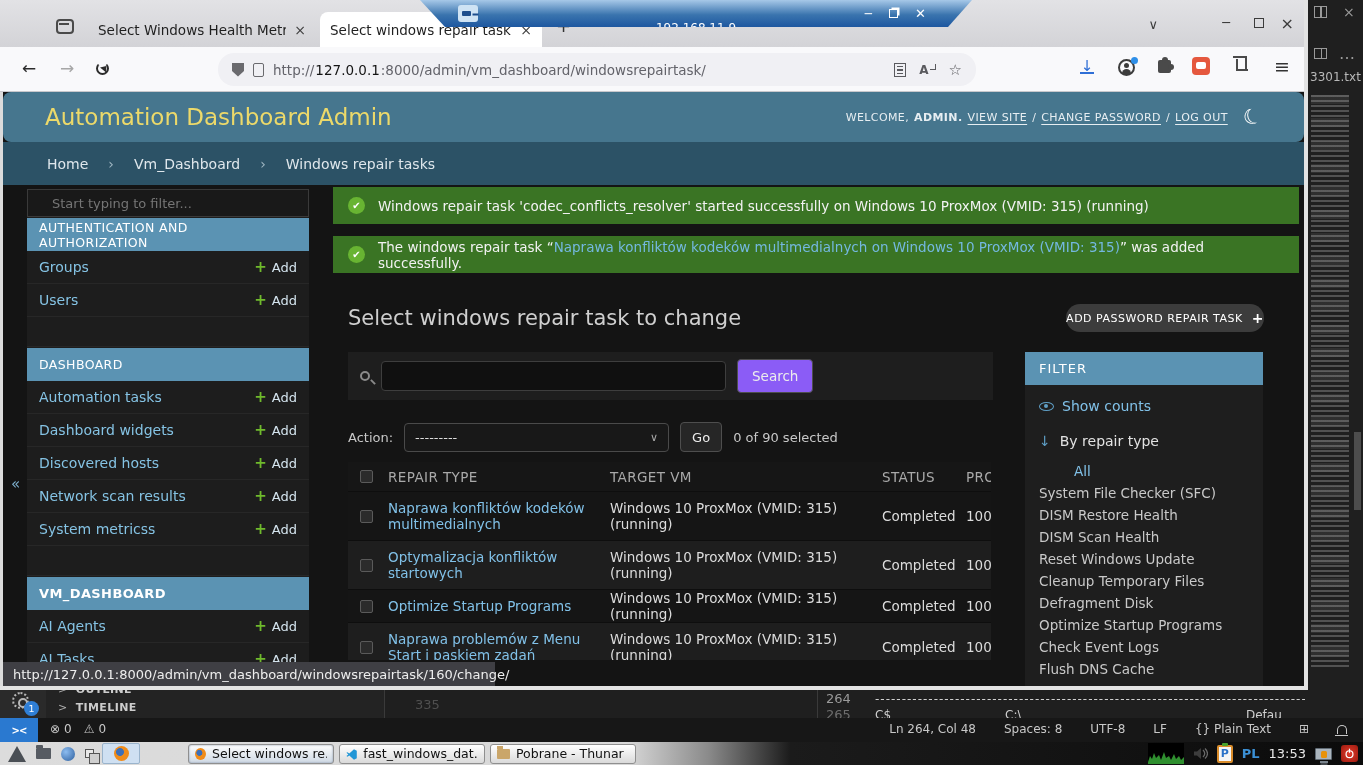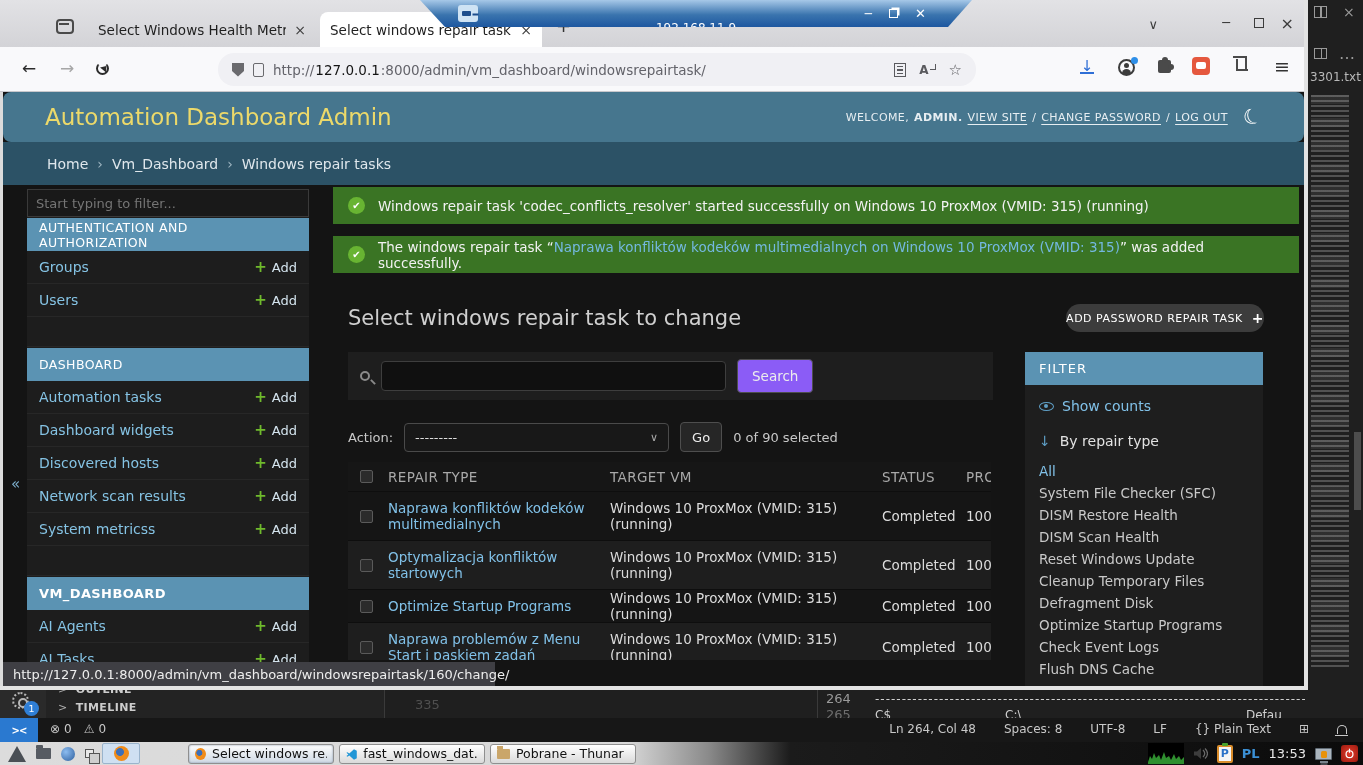--- a/index.html
+++ b/index.html
@@ -91,29 +91,29 @@
     border-left:3px solid #dcdcdc; overflow:hidden; }
   .adm-header { position:absolute; left:0; top:0; width:100%; height:50px; background:#46768e;
     display:flex; align-items:center; padding:0 42px;border-radius:8px; }
   .site-title { font-size:23px; color:#ecd96a; font-weight:400; }
   .user-tools { margin-left:auto; display:flex; align-items:center; gap:5px; font-size:11px;
     color:#e7eef2; letter-spacing:.4px; }
   .ut-b { font-weight:700; }
   .ut-link { text-decoration:underline; text-underline-offset:3px; }
   .moon { font-size:21px; margin-left:10px; color:#fff; transform:rotate(-20deg); }
   .crumbs { position:absolute; left:0; top:50px; width:100%; height:43px; background:#2c5266;
-    display:flex; align-items:center; gap:9px; padding:0 44px; font-size:14px; color:#dfe7ec; }
+    display:flex; align-items:center; gap:20px; padding:0 44px; font-size:14px; color:#dfe7ec; }
   .crumb-sep { color:#9fb6c2; }
   .pbody { position:absolute; left:0; top:93px; width:100%; height:501px; background:#141414; }
 
   
   .sb-collapse { position:absolute; left:8px; top:290px; color:#7fb2d0; font-size:15px; }
   .sidebar { position:absolute; left:24px; top:4px; width:282px; background:#1d1d1d; }
   .sb-filter { width:100%; height:28px; background:#191919; border:1px solid #3a3a3a;
-    color:#9a9a9a; font-size:13px; padding:0 8px; font-family:inherit; }
+    color:#9a9a9a; font-size:13px; padding:0 24px; font-family:inherit; }
   .sb-caption { height:33px; margin-top:1px; background:#5b93b3; color:#fff; font-size:12.5px;
     letter-spacing:.4px; display:flex; align-items:center; padding:0 12px; }
   .sb-caption.bold { font-weight:700; font-size:13px; }
   .sb-row { height:33px; display:flex; align-items:center; padding:0 12px;
     border-bottom:1px solid #272727; font-size:14px; }
   .sb-link { color:#85c3e4; }
   .sb-add { margin-left:auto; display:flex; gap:5px; align-items:center; font-size:13px; color:#d4e4ee; }
   .sb-plus { color:#6fba2c; font-weight:700; font-size:15px; }
   .sb-gap { height:30px; border-bottom:1px solid #272727; }
 
@@ -166,21 +166,21 @@
   .fpanel { position:absolute; left:1022px; top:167px; width:238px; height:334px; background:#1e1e1e; }
   .fp-header { height:33px; background:#5b93b3; color:#fff; font-size:13px; letter-spacing:1px;
     display:flex; align-items:center; padding:0 14px; }
   .fp-counts { display:flex; align-items:center; gap:8px; padding:13px 14px 6px; color:#81c1e8; font-size:14px; }
   .eye { width:15px; height:9px; border:1.7px solid #5f9fc6; border-radius:50%; position:relative; }
   .eye::after { content:""; position:absolute; left:4px; top:1.2px; width:4px; height:4px;
     border-radius:50%; background:#5f9fc6; }
   .fp-group { display:flex; align-items:center; gap:9px; padding:13px 14px 9px; color:#e2e2e2; font-size:14px; }
   .fp-arrow { color:#5f9fc6; font-size:14px; }
   .fp-list { padding:2px 14px; font-size:13.5px; line-height:22px; color:#c9c9c9; }
-  .fp-all { color:#81c1e8; }
+  .fp-all { color:#81c1e8;margin-left:35px; }
   .fp-opt { display:block; }
 
   
   .tooltip { position:absolute; left:0; top:477px; width:492px; height:24px; background:#3f3f44;
     color:#eeeeee; font-size:13px; display:flex; align-items:center; padding:0 10px; z-index:4; }
 
   
   .vnc { position:absolute; left:420px; top:0; width:552px; height:27px; z-index:9;
     background:linear-gradient(#a6c8e8 0%,#3a74ae 55%,#1d57a0 100%);
     clip-path:polygon(0 0,100% 0,calc(100% - 24px) 100%,25px 100%);

